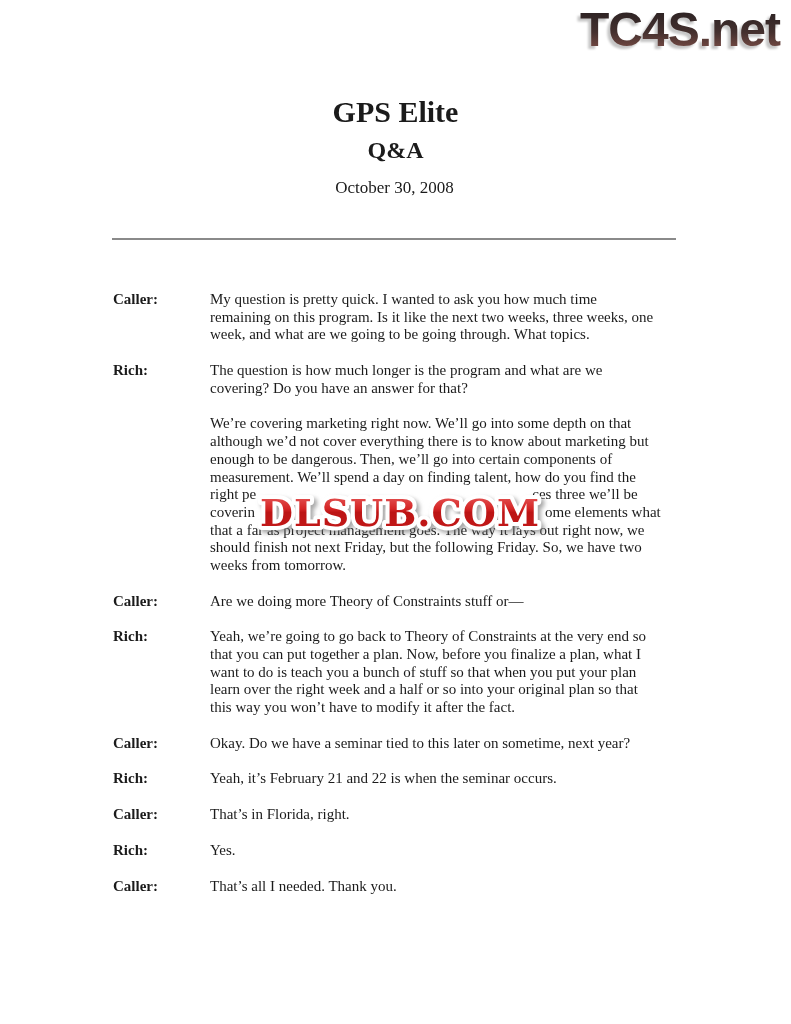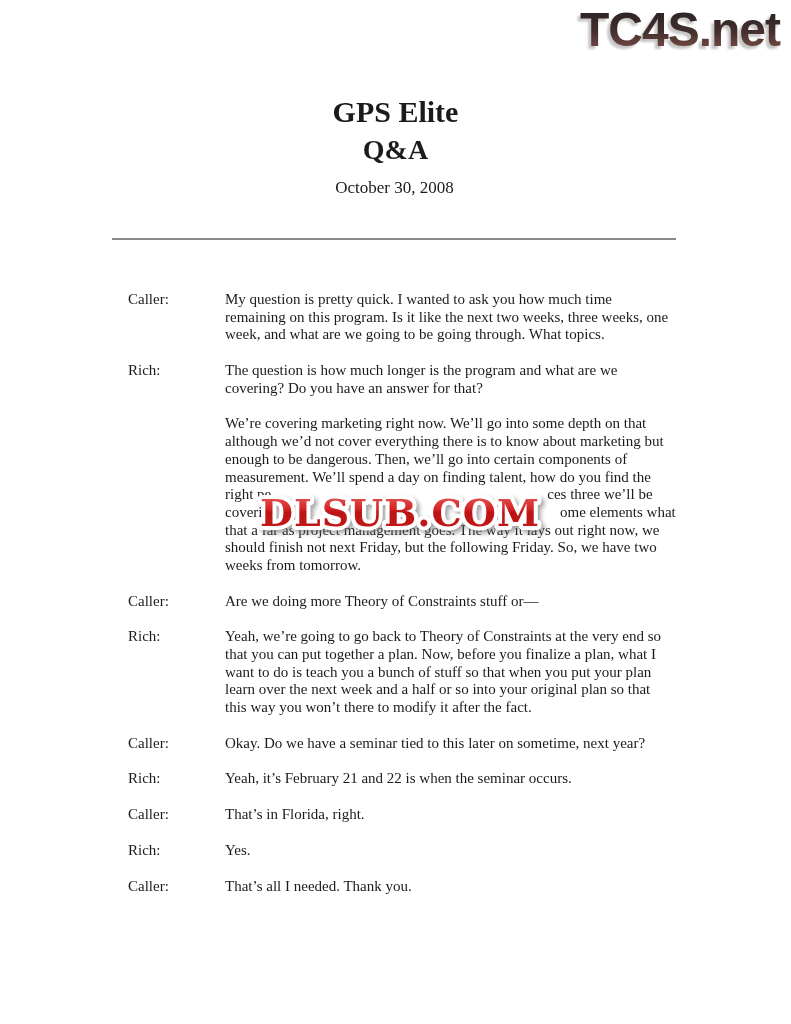--- a/index.html
+++ b/index.html
@@ -13,33 +13,33 @@
     color: #1b1b1b;
   }
 
   
   .tc4s-wrap { position: absolute; top: 2px; right: 8px; }
   .tc4s-wrap svg { filter: drop-shadow(-3px 3px 1px #c6c6c6); }
 
   
   .doc-header { position: absolute; top: 96px; left: 0; width: 100%; text-align: center; }
   .doc-title { font-size: 30px; font-weight: 700; margin: 0; line-height: 32px; }
-  .doc-subtitle { font-size: 28px; font-weight: 700; margin: 9px 0 0 0; line-height: 26px; }
+  .doc-subtitle { font-size: 24px; font-weight: 700; margin: 9px 0 0 0; line-height: 26px; }
   .doc-date { font-size: 17px; margin: 15px 2px 0 0; line-height: 19px; }
 
   .divider {
     position: absolute;
     top: 238px; left: 112px; width: 564px;
     border: none; border-top: 2px solid #8a8a8a; margin: 0;
   }
 
   
   .content { position: absolute; top: 291px; left: 113px; width: 566px; font-size: 15px; }
   .block { display: flex; margin-bottom: 18px; }
-  .speaker { flex: 0 0 97px; font-weight: 400; line-height: 17.7px; margin-left: 15px; }
+  .speaker { flex: 0 0 97px; font-weight: 700; line-height: 17.7px; }
   .lines { flex: 1 1 auto; white-space: nowrap; }
   .line { height: 17.7px; line-height: 17.7px; }
   .gap { display: inline-block; height: 1px; }
 
   
   .dlsub-wrap { position: absolute; top: 486px; left: 250px; }
   .dlsub-wrap svg { filter: drop-shadow(3px 3px 2px rgba(110,110,110,0.6)); }
 
   
   .tx-wrap { position: absolute; top: 976px; right: 2px; }
@@ -106,22 +106,22 @@
         <div class="lines">
           <div class="line">Are we doing more Theory of Constraints stuff or—</div>
         </div>
       </div>
       <div class="block">
         <div class="speaker">Rich:</div>
         <div class="lines">
           <div class="line">Yeah, we’re going to go back to Theory of Constraints at the very end so</div>
           <div class="line">that you can put together a plan. Now, before you finalize a plan, what I</div>
           <div class="line">want to do is teach you a bunch of stuff so that when you put your plan</div>
-          <div class="line">learn over the next week and a half or so into your original plan so that</div>
-          <div class="line">this way you won’t there to modify it after the fact.</div>
+          <div class="line">learn over the right week and a half or so into your original plan so that</div>
+          <div class="line">this way you won’t have to modify it after the fact.</div>
         </div>
       </div>
       <div class="block">
         <div class="speaker">Caller:</div>
         <div class="lines">
           <div class="line">Okay. Do we have a seminar tied to this later on sometime, next year?</div>
         </div>
       </div>
       <div class="block">
         <div class="speaker">Rich:</div>

